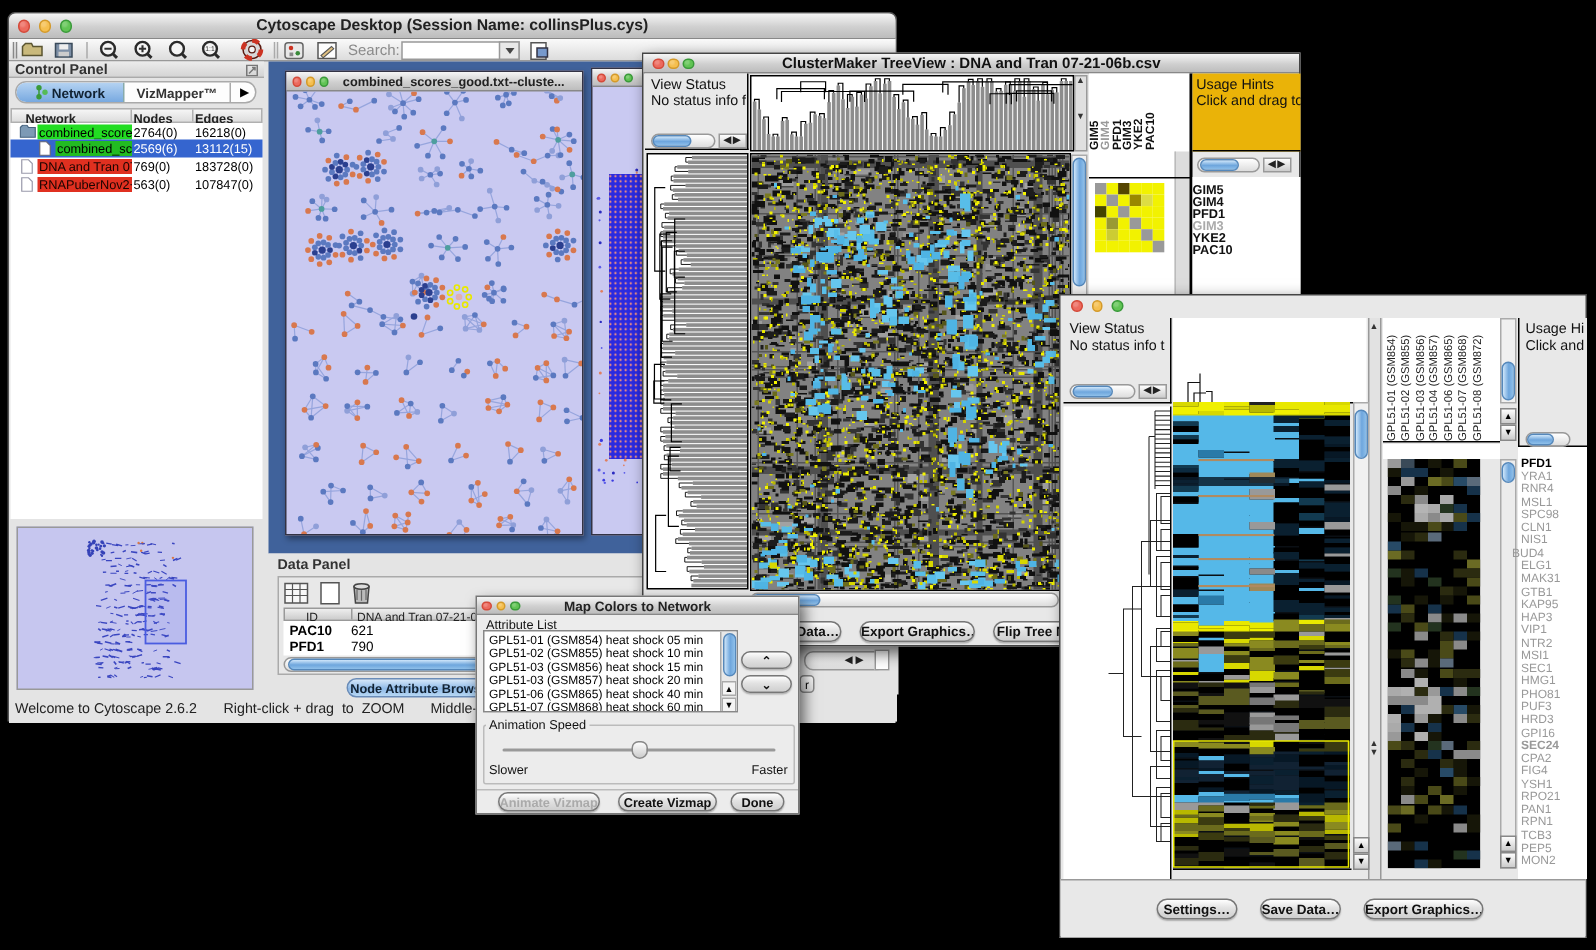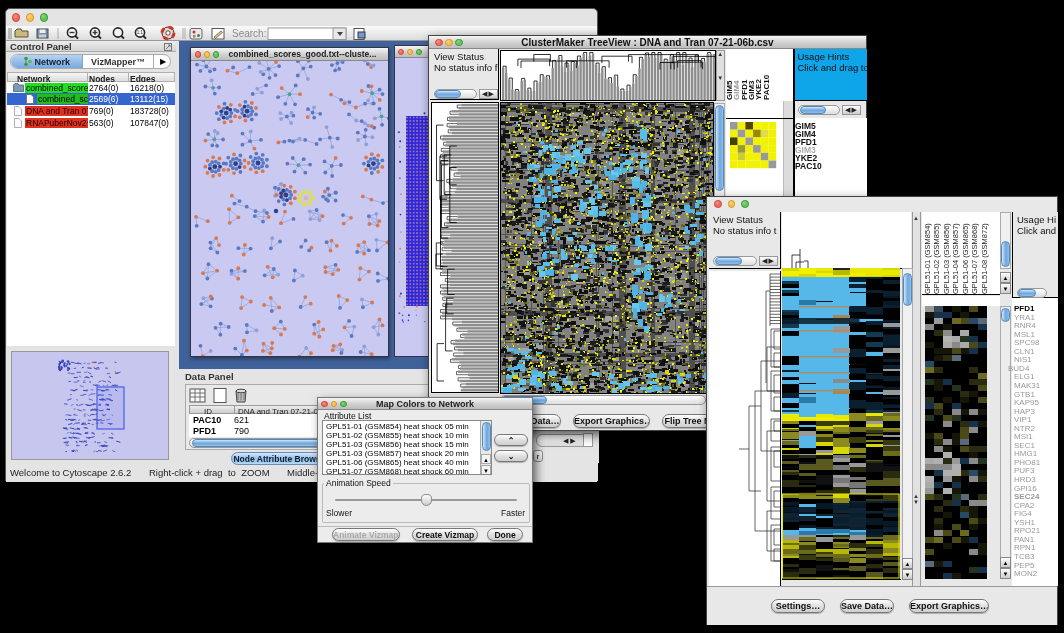--- a/index.html
+++ b/index.html
@@ -1,13 +1,16 @@
 <!DOCTYPE html>
 <html><head><meta charset="utf-8"><style>*{margin:0;padding:0;box-sizing:border-box}body{width:1064px;height:633px;background:#000;overflow:hidden;position:relative;font-family:"Liberation Sans",sans-serif;-webkit-font-smoothing:antialiased}.abs{position:absolute}.tb{background:linear-gradient(#f6f6f6,#d0d0d0 55%,#bdbdbd);border-bottom:1px solid #888}</style></head><body>
 <div class="abs" style="left:5px;top:8px;width:593px;height:473px;background:#e4e4e4;border:1px solid #555;border-radius:5px 5px 0 0;box-shadow:2px 3px 8px rgba(0,0,0,0.6)">
+    <div class="abs tb" style="left:0;top:0;width:100%;height:17px;border-radius:5px 5px 0 0">
+      <div class="abs" style="left:0;top:0;width:100%;text-align:center;font-size:10.5px;font-weight:bold;color:#222;line-height:17px">Cytoscape Desktop (Session Name: collinsPlus.cys)</div>
+    </div>
     <div style="position:absolute;left:5.7px;top:4.2px;width:8.6px;height:8.6px;border-radius:50%;background:radial-gradient(circle at 35% 30%, #fff3 20%, transparent 45%),#ec6a5e;border:0.5px solid #d44a3a;box-sizing:border-box"></div>
     <div style="position:absolute;left:19.7px;top:4.2px;width:8.6px;height:8.6px;border-radius:50%;background:radial-gradient(circle at 35% 30%, #fff3 20%, transparent 45%),#f5bf4f;border:0.5px solid #d49a2a;box-sizing:border-box"></div>
     <div style="position:absolute;left:33.7px;top:4.2px;width:8.6px;height:8.6px;border-radius:50%;background:radial-gradient(circle at 35% 30%, #fff3 20%, transparent 45%),#61c454;border:0.5px solid #3a9a3a;box-sizing:border-box"></div>
     <div class="abs" style="left:0;top:17px;width:100%;height:15px;background:linear-gradient(#fafafa,#dcdcdc);border-bottom:1px solid #999"></div>
     <svg class="abs" style="left:0;top:17px" width="593" height="15">
       <g stroke="#888" stroke-width="1">
         <line x1="3" y1="2" x2="3" y2="13"></line>
         <line x1="5" y1="2" x2="5" y2="13"></line>
       </g>
       <path d="M9 11 V5 l2 -2 h4 l1 2 h6 v6 z" fill="#c9b97c" stroke="#5a5430" stroke-width="1"></path>
@@ -1480,21 +1483,21 @@
         <rect x="38.5" y="38.5" width="7.7" height="7.7" fill="#999"></rect>
       </svg>
     </div>
     <div class="abs" style="left:366px;top:82px;width:72px;height:79px;background:#fff"></div>
     <div class="abs" style="left:366px;top:85px;font-size:8.5px;font-weight:bold;color:#111">GIM5</div>
     <div class="abs" style="left:366px;top:93px;font-size:8.5px;font-weight:bold;color:#111">GIM4</div>
     <div class="abs" style="left:366px;top:101px;font-size:8.5px;font-weight:bold;color:#111">PFD1</div>
     <div class="abs" style="left:366px;top:109px;font-size:8.5px;font-weight:bold;color:#aaa">GIM3</div>
     <div class="abs" style="left:366px;top:117px;font-size:8.5px;font-weight:bold;color:#111">YKE2</div>
     <div class="abs" style="left:366px;top:125px;font-size:8.5px;font-weight:bold;color:#111">PAC10</div>
-    <div class="abs" style="left:365.5px;top:13px;width:72.5px;height:52px;background:#0ea5e9;border-bottom:1px solid #000">
+    <div class="abs" style="left:365.5px;top:13px;width:72.5px;height:52px;background:#eab308;border-bottom:1px solid #000">
       <div style="font-size:9.5px;color:#111;padding:2px 0 0 3px;white-space:nowrap">Usage Hints</div>
       <div style="font-size:9.5px;color:#111;padding:0 0 0 3px;white-space:nowrap;overflow:hidden">Click and drag to</div>
     </div>
     <div style="position:absolute;left:369px;top:69px;width:42px;height:10px;background:linear-gradient(#fff,#ddd);border:1px solid #999;border-radius:5.0px;box-sizing:border-box"></div>
     <div style="position:absolute;left:371px;top:70px;width:26px;height:8px;border-radius:4.0px;background:linear-gradient(#cfe6fa,#6ea6dd 55%,#8fc0ea);border:1px solid #5588bb;box-sizing:border-box"></div>
     <div style="position:absolute;left:413px;top:69px;width:19px;height:10px;background:linear-gradient(#fdfdfd,#ccc);border:1px solid #999;box-sizing:border-box;font-size:7px;line-height:8px;text-align:center;color:#222"><span style="letter-spacing:1px">◀▶</span></div>
     <div class="abs" style="left:2px;top:66px;width:68px;height:291px;border:1px solid #000;overflow:hidden">
       <svg width="66" height="289" style="display:block">
         <rect width="66" height="289" fill="#fff"></rect>
         <rect x="29.3" y="0.9" width="36.7" height="2.4" fill="#8d8d8d"></rect>

